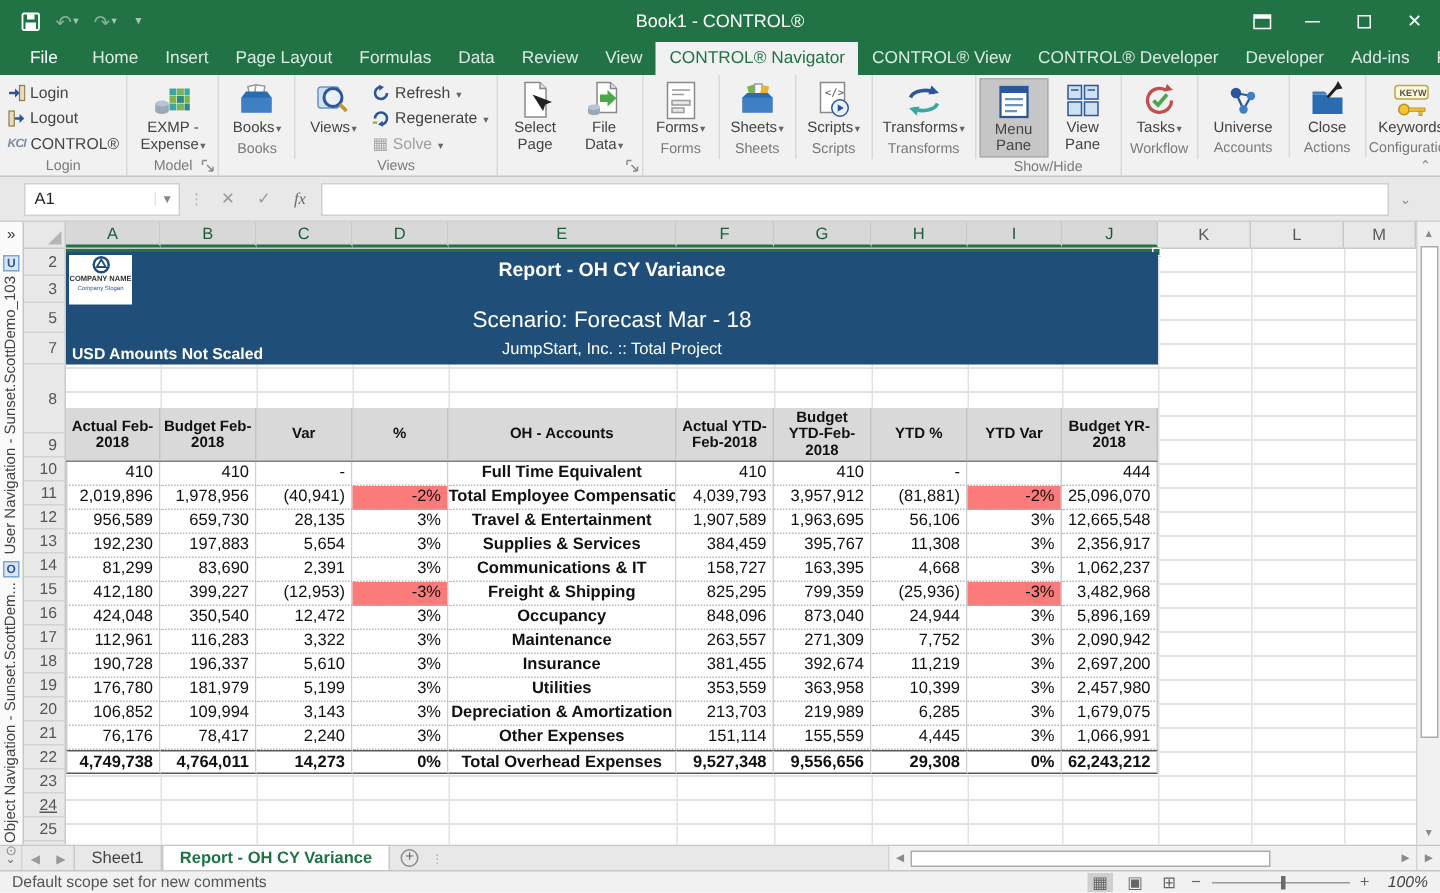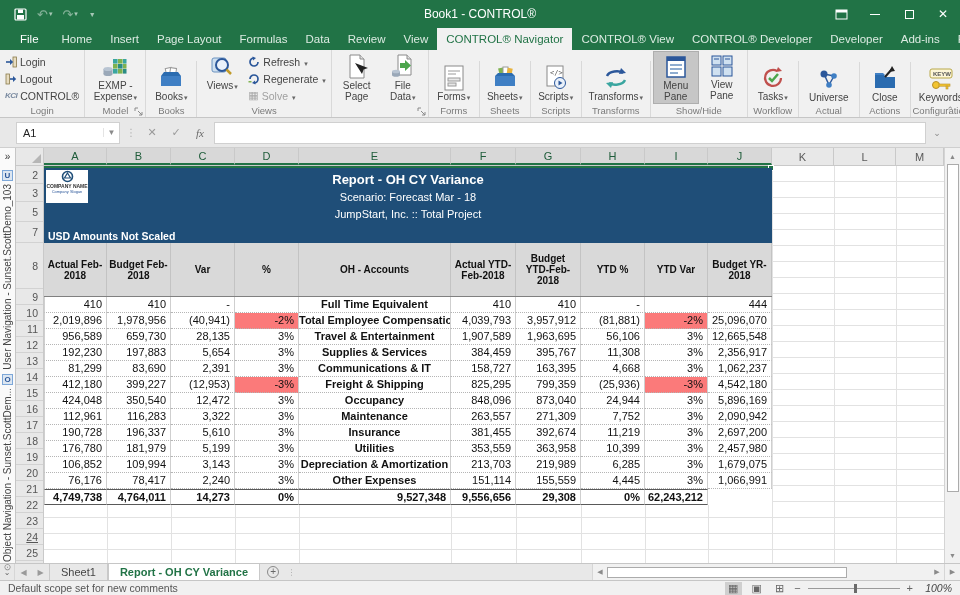--- a/index.html
+++ b/index.html
@@ -18,21 +18,21 @@
   .maxbox { width:9px; height:9px; border:1px solid #fff; display:inline-block; }
   .minbar { width:10px; height:1px; background:#fff; display:inline-block; }
 
   
   .tabrow { height:22px; background:#217346; display:flex; align-items:stretch; padding-left:6px; }
   .rtab { display:flex; align-items:center; padding:0 9px; font-size:11.5px; color:#dcebe2; white-space:nowrap; }
   .rtab.file { color:#fff; padding:0 14px; }
   .rtab.active { background:#f1f1f1; color:#217346; }
 
   
-  .ribbon { height:68px; background:#f1f1f1; border-bottom:1px solid #c6c6c6; display:flex; align-items:flex-end; position:relative; overflow:hidden; }
+  .ribbon { height:68px; background:#f1f1f1; border-bottom:1px solid #c6c6c6; display:flex; align-items:flex-start; position:relative; overflow:hidden; }
   .rgroup { position:relative; display:flex; align-items:flex-start; padding:2px 2px 13px 2px; border-right:1px solid #d9d9d9; flex:none; }
   .glabel { position:absolute; bottom:1px; left:0; right:0; text-align:center; font-size:9.5px; color:#7a7a7a; white-space:nowrap; }
   .launcher { position:absolute; bottom:2px; right:2px; width:9px; height:9px; }
   .stack { display:flex; flex-direction:column; justify-content:flex-start; padding-top:1px; }
   .smallbtn { display:flex; align-items:center; gap:3px; height:17px; font-size:10.5px; color:#444; padding:0 3px; white-space:nowrap; }
   .smallbtn.disabled { color:#a0a0a0; }
   .bigbtn { display:flex; flex-direction:column; align-items:center; width:46px; padding:1px 1px; }
   .bigbtn.wide { width:56px; }
   .bigbtn.xwide { width:64px; }
   .bigbtn .bicon { height:27px; display:flex; align-items:center; justify-content:center; }
@@ -96,28 +96,28 @@
       linear-gradient(#e2e2e2,#e2e2e2), linear-gradient(#e2e2e2,#e2e2e2), linear-gradient(#e2e2e2,#e2e2e2);
     background-repeat:repeat, no-repeat, no-repeat, no-repeat, no-repeat, no-repeat, no-repeat, no-repeat, no-repeat, no-repeat, no-repeat, no-repeat, no-repeat;
     background-size:100% 16px, 1px 100%, 1px 100%, 1px 100%, 1px 100%, 1px 100%, 1px 100%, 1px 100%, 1px 100%, 1px 100%, 1px 100%, 1px 100%, 1px 100%;
     background-position:0 0, 63px 0, 127px 0, 191px 0, 255px 0, 407px 0, 472px 0, 537px 0, 601px 0, 664px 0, 728px 0, 790px 0, 852px 0; }
 
   .report { position:absolute; top:0; left:0; width:728px; }
   .selline { height:2px; background:#217346; position:relative; }
   .selline::after { content:""; position:absolute; right:-2px; top:-1px; width:4px; height:4px; background:#217346; border:1px solid #fff; }
   .bluehead { height:75px; background:#1F4E78; color:#fff; text-align:center; position:relative; }
   .rep-title { padding-top:4px; font-size:13px; font-weight:bold; }
-  .rep-scenario { font-size:11px; margin-top:4px; }
+  .rep-scenario { font-size:15px; margin-top:18px; }
   .rep-entity { font-size:11px; margin-top:5px; }
   .usd-note { position:absolute; left:4px; bottom:1px; font-size:10.5px; font-weight:bold; }
   .logo { position:absolute; top:2px; left:2px; width:42px; height:33px; background:#fff; display:flex; flex-direction:column; align-items:center; overflow:hidden; }
   .logo-name { font-size:5px; line-height:6px; color:#333; font-weight:bold; white-space:nowrap; }
   .logo-slogan { font-size:4px; line-height:5px; color:#2b579a; white-space:nowrap; }
 
-  .theader { display:grid; grid-template-columns:63px 64px 64px 64px 152px 65px 65px 64px 63px 64px; height:54px; background:#D9D9D9; border-bottom:1px solid #808080; }
+  .theader { display:grid; grid-template-columns:63px 64px 64px 64px 152px 65px 65px 64px 63px 64px; height:36px; background:#D9D9D9; border-bottom:1px solid #808080;margin-top:29px; }
   .thcell { display:flex; align-items:center; justify-content:center; text-align:center; font-weight:bold; font-size:10px; line-height:11px; padding:0 2px; border-right:1px solid #c3c3c3; color:#111; }
   .trow { display:grid; grid-template-columns:63px 64px 64px 64px 152px 65px 65px 64px 63px 64px; height:16px; background:#fff; }
   .cell { font-size:11px; line-height:15px; border-right:1px solid #cfcfcf; border-bottom:1px dotted #b5b5b5; color:#111; overflow:hidden; white-space:nowrap; background:#fff; }
   .cell:first-child { border-left:1px solid #cfcfcf; }
   .num, .pct { text-align:right; padding-right:4px; }
   .acct { text-align:center; font-weight:bold; }
   .pct.neg { background:#FB7A7A; }
   .trow.total .cell { font-weight:bold; border-top:1px solid #595959; border-bottom:1px solid #595959; }
 
   .vscroll { width:16px; background:#f1f1f1; border-left:1px solid #d4d4d4; display:flex; flex-direction:column; align-items:center; flex:none; }
@@ -509,21 +509,21 @@
             <line x1="7" y1="7" x2="17" y2="9" stroke="#2b579a" stroke-width="1.5"></line>
             <line x1="7" y1="7" x2="12" y2="18" stroke="#2b579a" stroke-width="1.5"></line>
             <line x1="17" y1="9" x2="12" y2="18" stroke="#2b579a" stroke-width="1.5"></line>
             <circle cx="7" cy="7" r="3.5" fill="#2b579a"></circle>
             <circle cx="17" cy="9" r="2.8" fill="#3f7fc4"></circle>
             <circle cx="12" cy="18" r="2.8" fill="#3f7fc4"></circle>
           </svg>
       </span>
       <span class="bl">Universe</span>
     </div>
-    <div class="glabel">Actual</div>
+    <div class="glabel">Accounts</div>
   </div>
 
   <div class="rgroup">
     <div class="bigbtn">
       <span class="bicon">
         <svg width="26" height="26" viewBox="0 0 26 26">
             <path d="M3 9h9l2 2h9v11H3z" fill="#2b6cb0"></path>
             <path d="M3 9V7h8l2 2" fill="#3f7fc4"></path>
             <path d="M13 11L20 3" stroke="#222" stroke-width="2"></path>
             <path d="M20 0l3 5-6 1z" fill="#222"></path>
@@ -720,21 +720,21 @@
             <div class="trow">
               <div class="cell num">412,180</div>
               <div class="cell num">399,227</div>
               <div class="cell num">(12,953)</div>
               <div class="cell pct neg">-3%</div>
               <div class="cell acct">Freight &amp; Shipping</div>
               <div class="cell num">825,295</div>
               <div class="cell num">799,359</div>
               <div class="cell num">(25,936)</div>
               <div class="cell pct neg">-3%</div>
-              <div class="cell num">4,542,180</div>
+              <div class="cell num">3,482,968</div>
             </div>
             <div class="trow">
               <div class="cell num">424,048</div>
               <div class="cell num">350,540</div>
               <div class="cell num">12,472</div>
               <div class="cell pct">3%</div>
               <div class="cell acct">Occupancy</div>
               <div class="cell num">848,096</div>
               <div class="cell num">873,040</div>
               <div class="cell num">24,944</div>
@@ -799,20 +799,21 @@
               <div class="cell num">155,559</div>
               <div class="cell num">4,445</div>
               <div class="cell pct">3%</div>
               <div class="cell num">1,066,991</div>
             </div>
             <div class="trow total">
               <div class="cell num">4,749,738</div>
               <div class="cell num">4,764,011</div>
               <div class="cell num">14,273</div>
               <div class="cell pct">0%</div>
+              <div class="cell acct">Total Overhead Expenses</div>
               <div class="cell num">9,527,348</div>
               <div class="cell num">9,556,656</div>
               <div class="cell num">29,308</div>
               <div class="cell pct">0%</div>
               <div class="cell num">62,243,212</div>
             </div>
         </div>
       </div>
     </div>
   </div>

